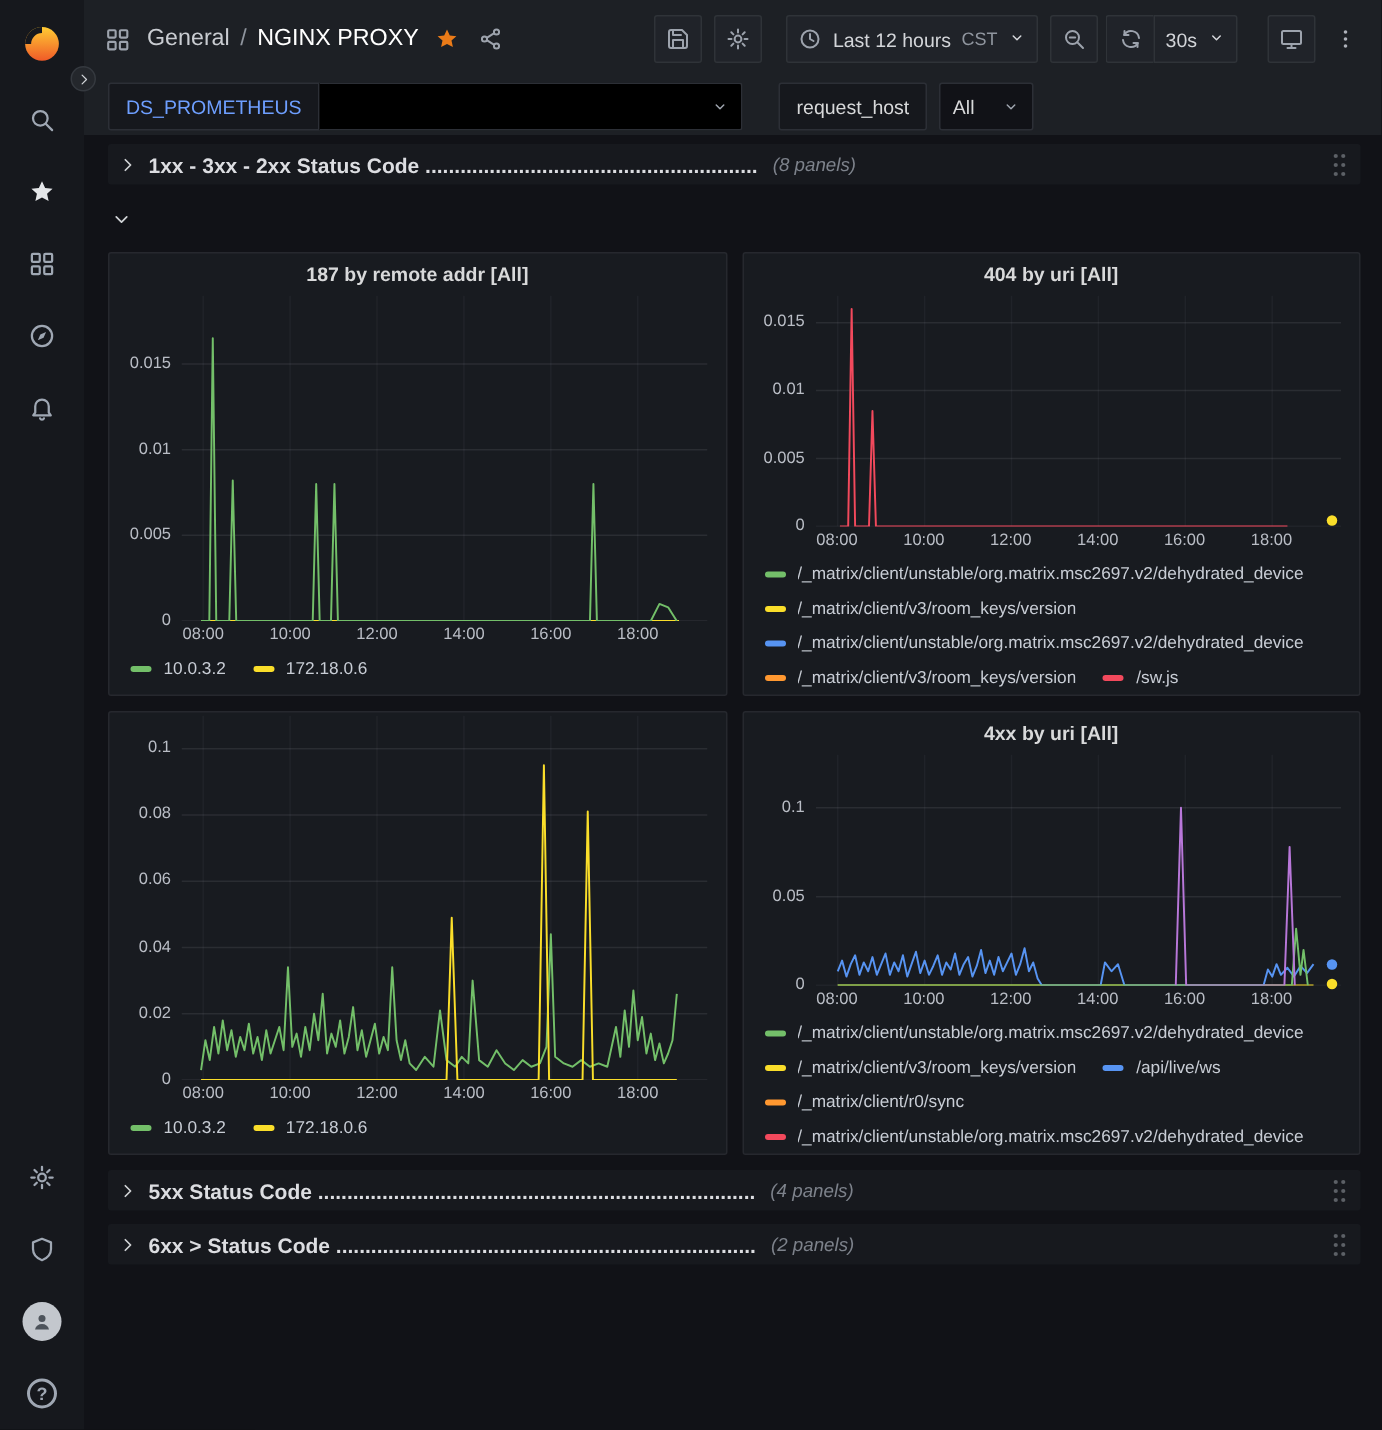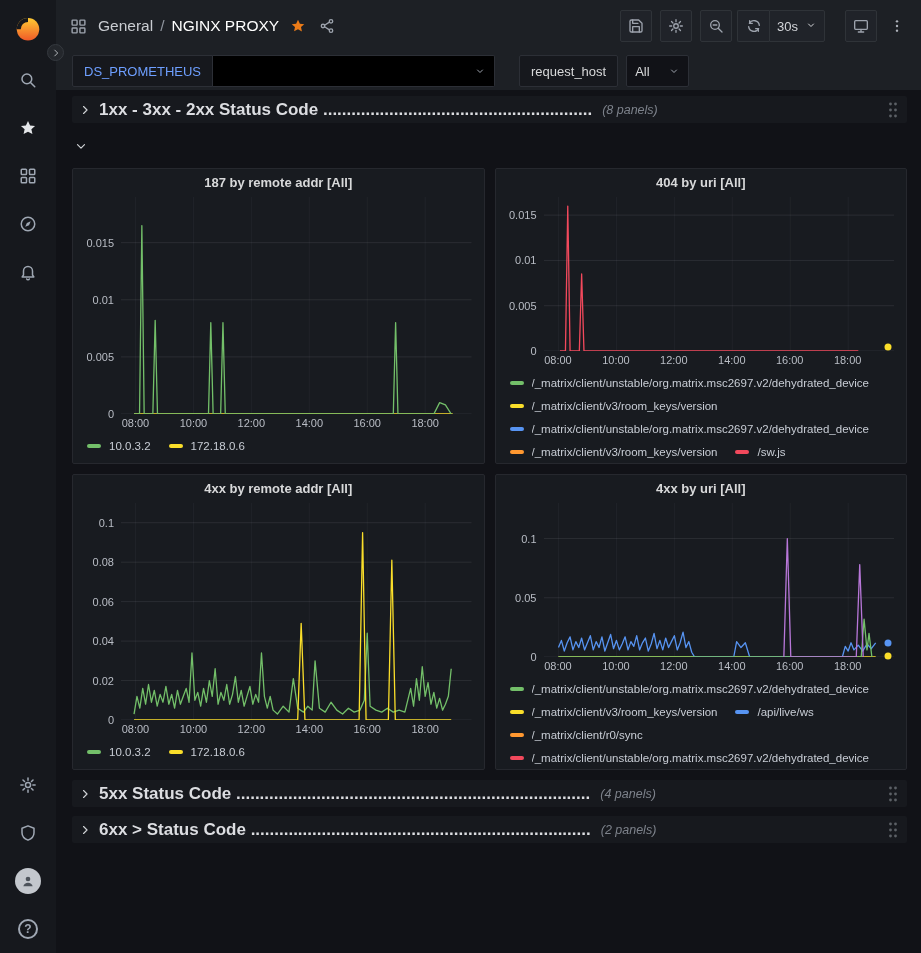--- a/index.html
+++ b/index.html
@@ -56,21 +56,21 @@
   .var-value.attached{border-radius:0 2px 2px 0;border-left:0}
   .var-value.redacted{width:282px;background:#000;justify-content:flex-end}
   .var-caret{color:#9da3ad;display:flex}
   .var-caret svg{width:12px;height:12px}
   
   .dash{flex:1;padding:6px 14px 0 16px;overflow:hidden;background:#111217}
   .row-strip{height:27px;display:flex;align-items:center;background:#17191e;border-radius:2px;margin-bottom:9px;padding:0 6px;cursor:pointer}
   .row-strip.expanded{background:transparent;margin:2px 0 9px;padding:0 2px}
   .row-chevron{color:#d0d3d6;display:flex;margin-right:7px}
   .row-chevron svg{width:14px;height:14px}
-  .row-title{font-size:17px;font-weight:700;color:#dcdde1;white-space:nowrap;overflow:hidden}
+  .row-title{font-size:14px;font-weight:700;color:#dcdde1;white-space:nowrap;overflow:hidden}
   .row-count{font-size:12.5px;font-style:italic;color:#7d828b;margin-left:10px;white-space:nowrap}
   .row-spacer{flex:1}
   .drag-handle{color:#5c6066;display:flex;margin-right:2px;cursor:grab}
   .drag-handle svg{width:12px;height:18px}
   .grid{display:grid;grid-template-columns:1fr 1fr;gap:10px;margin-bottom:10px}
   .panel{background:#181b20;border:1px solid #26282e;border-radius:2px;height:296px;display:flex;flex-direction:column;overflow:hidden}
   .panel-title{height:26px;flex-shrink:0;display:flex;align-items:center;justify-content:center;font-size:13px;font-weight:600;color:#d8d9da;cursor:pointer}
   .panel-body{flex:1;display:flex;flex-direction:column;min-height:0;padding:2px 12px 0 6px}
   .chart-area{display:flex;flex:1;min-height:154px}
   .y-axis{width:42px;flex-shrink:0;position:relative}
@@ -201,20 +201,33 @@
               <path d="M19 21H5a2 2 0 01-2-2V5a2 2 0 012-2h11l5 5v11a2 2 0 01-2 2z"></path>
               <path d="M17 21v-8H7v8M7 3v5h8"></path>
             </svg>
         </button>
         <button class="icon-btn">
           <svg class="i" viewBox="0 0 24 24">
               <circle cx="12" cy="12" r="3.4"></circle>
               <path d="M12 2.5v3M12 18.5v3M2.5 12h3M18.5 12h3M5.3 5.3l2.1 2.1M16.6 16.6l2.1 2.1M18.7 5.3l-2.1 2.1M7.4 16.6l-2.1 2.1"></path>
             </svg>
         </button>
+        <button class="icon-btn time-btn">
+          <span class="cl">
+              <svg class="i" viewBox="0 0 24 24" style="width:16px;height:16px;display:block">
+                <circle cx="12" cy="12" r="8.5"></circle>
+                <path d="M12 7v5l3.5 2"></path>
+              </svg>
+            </span>
+          <span>Last 12 hours</span>
+          <span class="tz">CST</span>
+          <span class="caret"><svg class="i" viewBox="0 0 24 24">
+                <path d="M7 10l5 5 5-5"></path>
+              </svg></span>
+        </button>
         <button class="icon-btn">
           <svg class="i" viewBox="0 0 24 24">
               <circle cx="10.5" cy="10.5" r="6.5"></circle>
               <path d="M15.3 15.3L21 21M7.8 10.5h5.4"></path>
             </svg>
         </button>
         <div class="btn-group">
           <button class="icon-btn">
             <svg class="i" viewBox="0 0 24 24">
                 <path d="M20 11a8 8 0 00-14.9-3M4 13a8 8 0 0014.9 3"></path>
@@ -404,21 +417,20 @@
                   <span class="legend-label">/_matrix/client/v3/room_keys/version</span>
                 </div>
                 <div class="legend-item">
                   <span class="swatch" style="background: rgb(242, 73, 92);"></span>
                   <span class="legend-label">/sw.js</span>
                 </div>
               </div>
             </div>
         </section>
         <section class="panel">
-          <div class="panel-title">4xx by remote addr [All]</div>
           <div class="panel-body">
               <div class="chart-area">
                 <div class="y-axis">
                   <div class="y-tick" style="bottom: 0%;">0</div>
                   <div class="y-tick" style="bottom: 18.1818%;">0.02</div>
                   <div class="y-tick" style="bottom: 36.3636%;">0.04</div>
                   <div class="y-tick" style="bottom: 54.5455%;">0.06</div>
                   <div class="y-tick" style="bottom: 72.7273%;">0.08</div>
                   <div class="y-tick" style="bottom: 90.9091%;">0.1</div>
                 </div>

